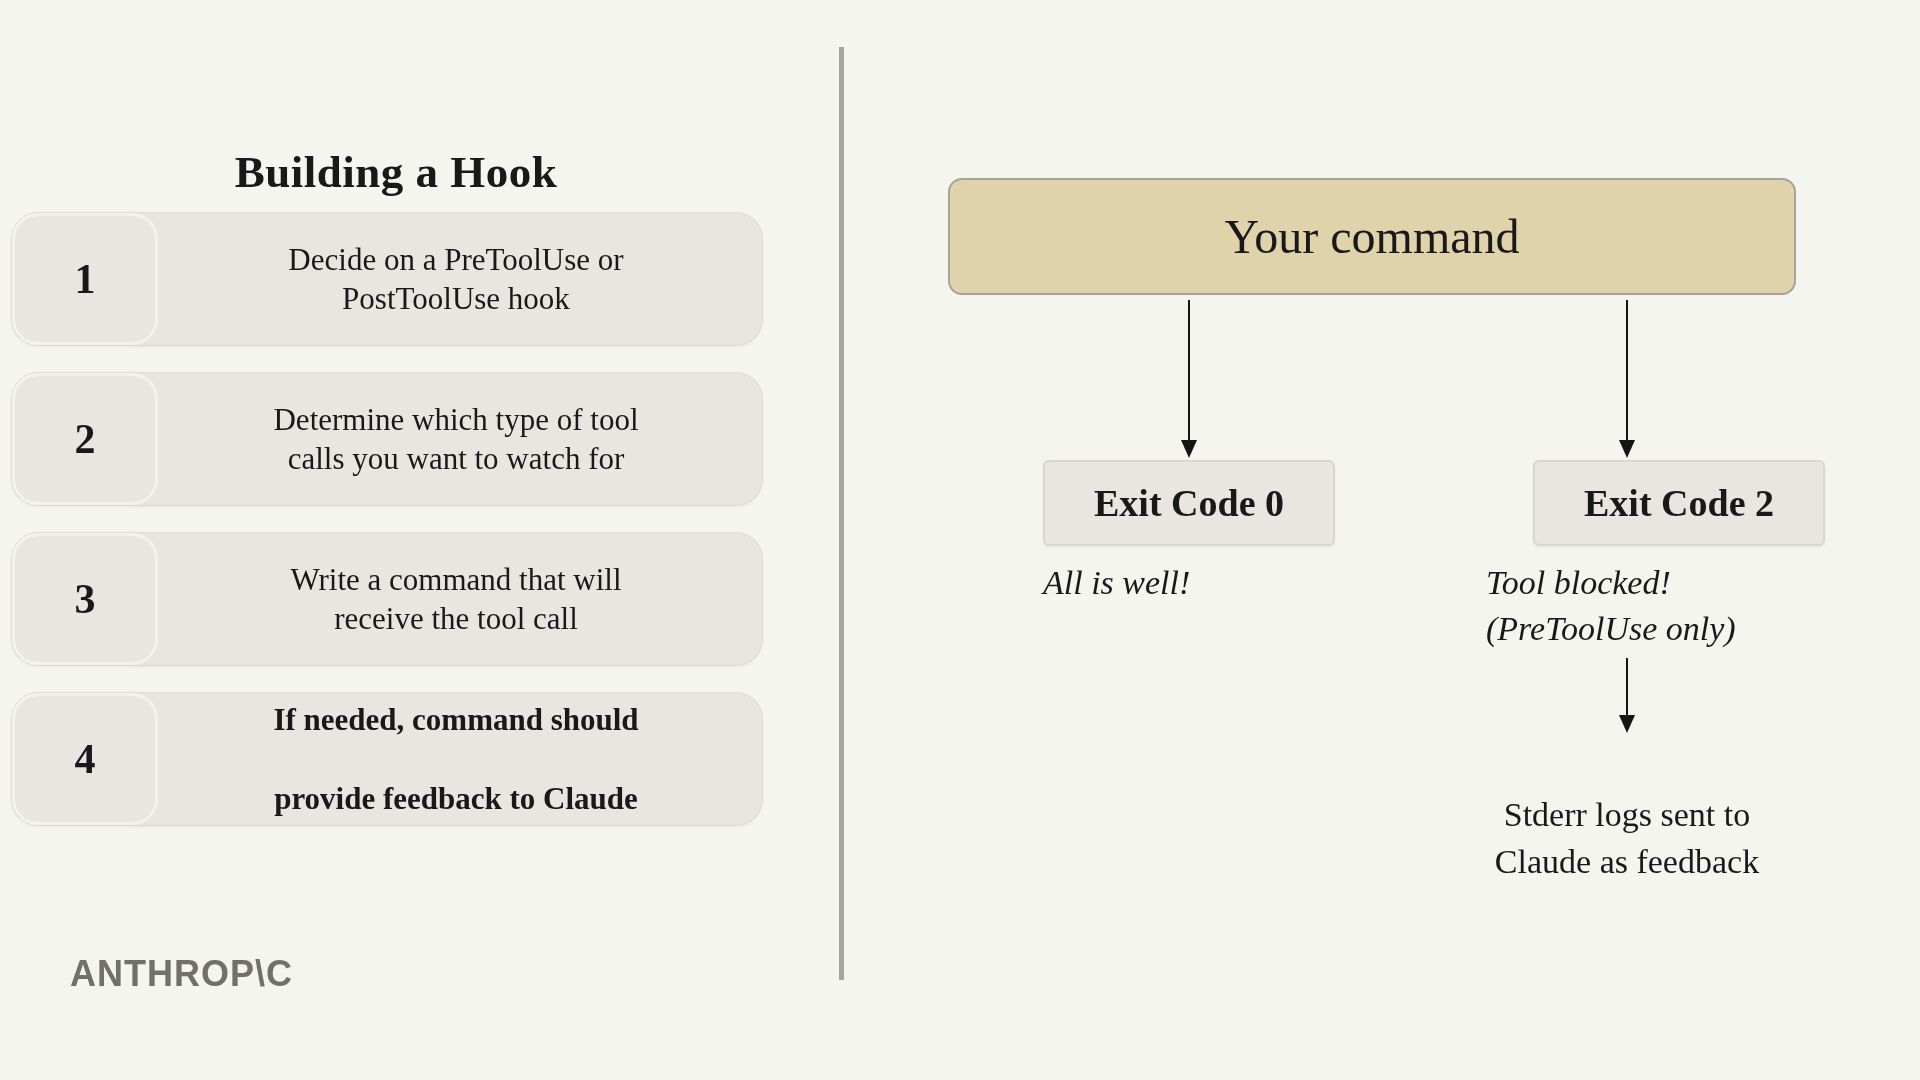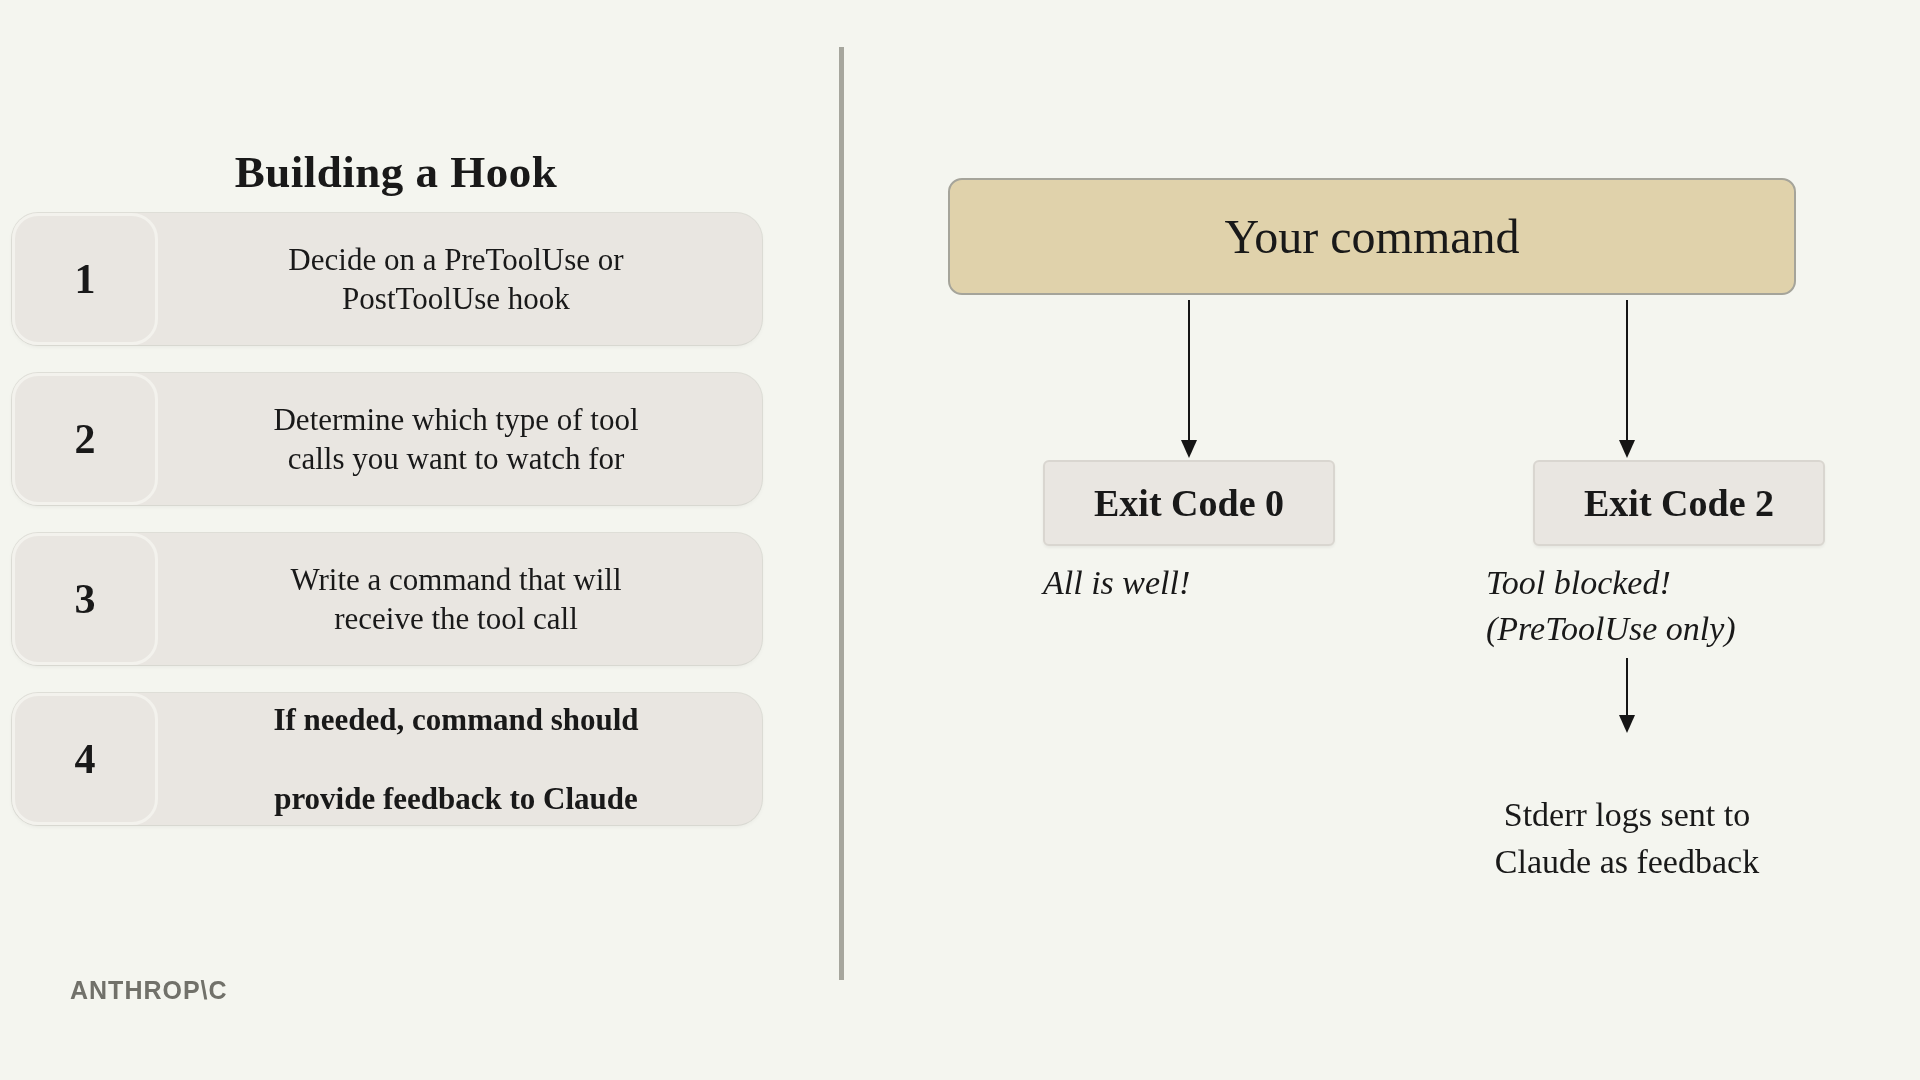--- a/index.html
+++ b/index.html
@@ -32,23 +32,23 @@
     display:flex;align-items:center;justify-content:center;
     font-size:42px;font-weight:700;
   }
   .step-text{
     position:absolute;left:152px;right:14px;top:0;bottom:0;
     display:flex;flex-direction:column;align-items:center;justify-content:center;
     font-size:31px;line-height:39px;text-align:right;
   }
   .step-text.bold{font-weight:700;gap:40px;}
   .logo{
-    position:absolute;left:70px;top:976px;
+    position:absolute;left:70px;top:953px;
     font-family:"Liberation Sans","DejaVu Sans",sans-serif;
-    font-weight:700;font-size:25px;letter-spacing:1px;
+    font-weight:700;font-size:36px;letter-spacing:1px;
     color:var(--logo,#71716a);
   }
 
   
   .divider{
     position:absolute;left:839px;top:47px;width:5px;height:933px;
     background:var(--divider,#a6a69d);
   }
 
   

